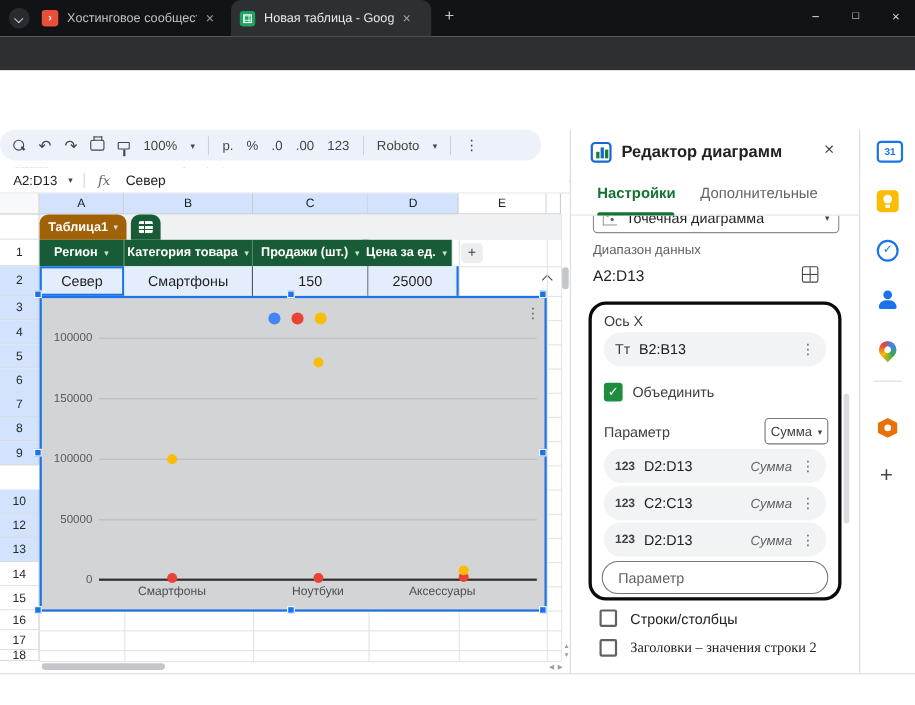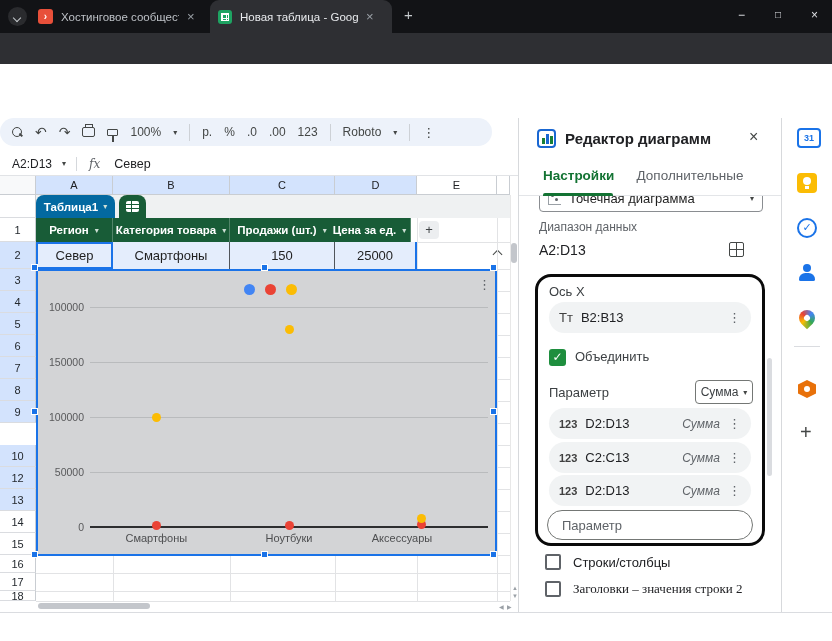--- a/index.html
+++ b/index.html
@@ -88,21 +88,21 @@
 .fval{font-size:12.5px;color:#202124}
 
 
 .gline{background:#e2e3e5}
 .colhdr{top:176px;height:19px;font-size:11px;color:#202124;text-align:center;line-height:19px;border-right:1px solid #c9cdd2;border-bottom:1px solid #c9cdd2;background:#fff}
 .colhdr.sel{background:#d3e3fd}
 .corner{left:0;top:176px;width:36px;height:19px;background:#f8f9fa;border-right:1px solid #c9cdd2;border-bottom:1px solid #c9cdd2}
 .gut{left:0;width:36px;font-size:11px;color:#24292e;text-align:center;border-right:1px solid #c9cdd2;border-bottom:1px solid #dadce0;background:#fff}
 .gut.sel{background:#d3e3fd}
 .chipstrip{left:36px;top:195px;width:474px;height:23px;background:#eff1f2}
-.tchip{left:36px;top:195px;width:79px;height:23px;background:#0369a1;border-radius:8px 8px 0 0;color:#fff;font-size:11.5px;font-weight:bold;display:flex;align-items:center;justify-content:center;gap:5px}
+.tchip{left:36px;top:195px;width:79px;height:23px;background:#a16207;border-radius:8px 8px 0 0;color:#fff;font-size:11.5px;font-weight:bold;display:flex;align-items:center;justify-content:center;gap:5px}
 .tchip .dd{color:#cfe0d6}
 .tchip2{left:119px;top:195px;width:27px;height:23px;background:#185c37;border-radius:8px 8px 0 0;display:flex;align-items:center;justify-content:center}
 .tblico{width:13px;height:11px;background:#fff;border-radius:2px;
  background-image:linear-gradient(to right,transparent 5px,#185c37 5px,#185c37 6px,transparent 6px),
  linear-gradient(to bottom,transparent 3px,#185c37 3px,#185c37 4px,transparent 4px,transparent 7px,#185c37 7px,#185c37 8px,transparent 8px)}
 .thead{top:218px;height:24px;background:#185c37;color:#fff;font-size:11.5px;font-weight:bold;display:flex;align-items:center;justify-content:center;gap:6px;border-right:1px solid rgba(255,255,255,.25)}
 .thead .dd{color:#cfe0d6}
 .addcol{left:419px;top:221px;width:20px;height:18px;background:#eceef0;border-radius:4px;font-size:13px;color:#3c4043;text-align:center;line-height:18px}
 .dcell{top:242px;height:27px;background:#e4edfc;font-size:13px;color:#1f1f1f;display:flex;align-items:center;justify-content:center;border-right:1px solid #50555b}
 .dcell.active{border:2px solid #1a73e8}

